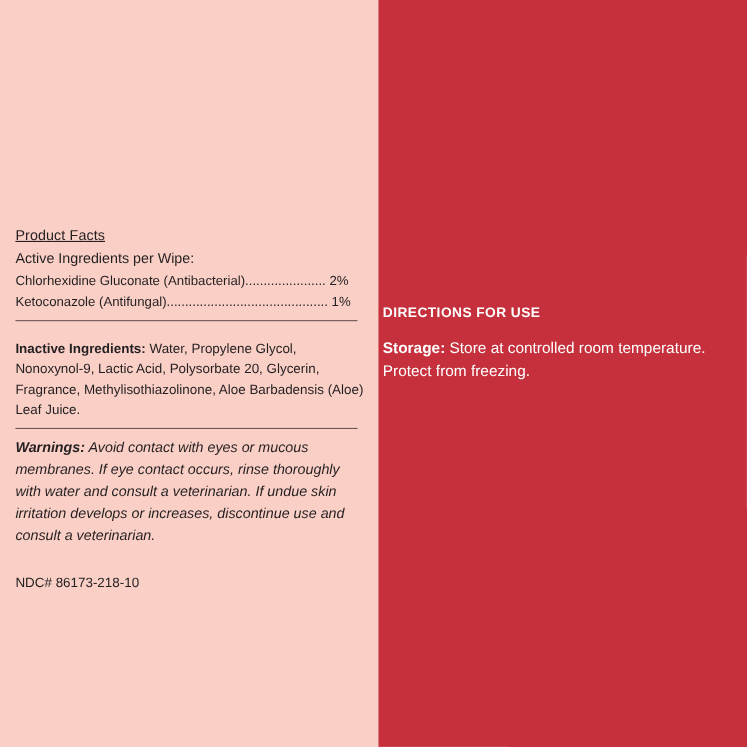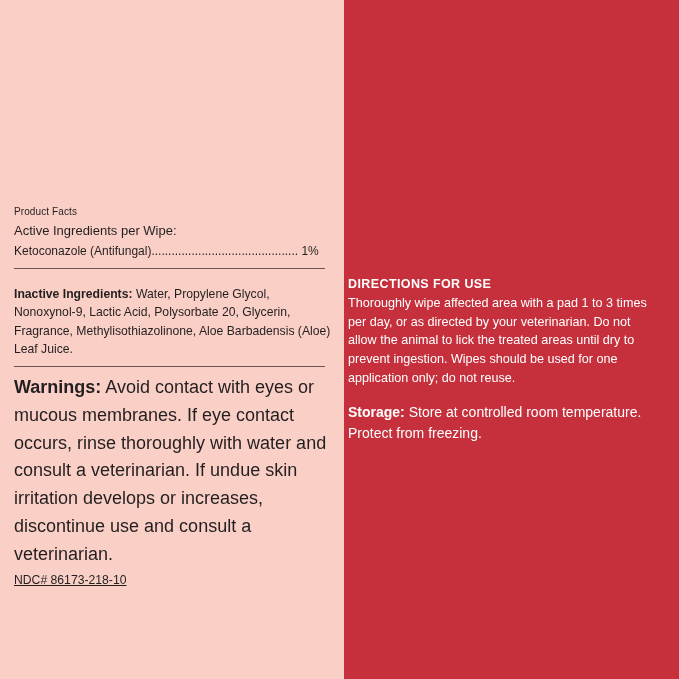--- a/index.html
+++ b/index.html
@@ -36,24 +36,25 @@
 
   
   .left-content {
     position: absolute;
     left: 14px;
     top: 205px;
     width: 318px;
     color: #231f20;
   }
   .product-facts {
-    font-size: 10px;
+    font-size: 13px;
     line-height: 1.45;
     margin-bottom: 1px;
     letter-spacing: 0.1px;
+    text-decoration: underline;
   }
   .active-head {
     font-size: 13px;
     font-weight: normal;
     line-height: 1.5;
     margin-bottom: 2px;
   }
   .ing-line {
     font-size: 12px;
     line-height: 1.55;
@@ -67,30 +68,30 @@
   }
   .inactive-block {
     font-size: 12.2px;
     line-height: 1.52;
     margin-top: 16px;
   }
   .inactive-block b {
     font-weight: bold;
   }
   .warnings-block {
-    font-size: 18px;
+    font-size: 13px;
     line-height: 1.55;
+    font-style: italic;
   }
   .warnings-block b {
     font-weight: bold;
   }
   .ndc {
     font-size: 12.2px;
-    margin-top: 4px;
-    text-decoration: underline;
+    margin-top: 26px;
   }
 
   
   .right-content {
     position: absolute;
     left: 4px;
     top: 277px;
     width: 312px;
     color: #ffffff;
   }
@@ -118,40 +119,40 @@
 
 <div class="page">
 
   <div class="left-panel">
     <div class="left-content">
 
       <div class="product-facts">Product Facts</div>
 
       <div class="active-head">Active Ingredients per Wipe:</div>
 
+      <div class="ing-line">Chlorhexidine Gluconate (Antibacterial)...................... 2%</div>
       <div class="ing-line">Ketoconazole (Antifungal)............................................ 1%</div>
 
       <hr class="rule">
 
       <div class="inactive-block"><b>Inactive Ingredients:</b><span> Water, Propylene Glycol, Nonoxynol-9, Lactic Acid, Polysorbate 20,  Glycerin, Fragrance, Methylisothiazolinone, Aloe Barbadensis (Aloe) Leaf Juice.</span></div>
 
       <hr class="rule">
 
       <div class="warnings-block"><b>Warnings:</b><span>  Avoid contact with eyes or mucous membranes. If eye contact occurs, rinse thoroughly with water and consult a veterinarian. If undue skin irritation develops or increases, discontinue use and consult a veterinarian.</span></div>
 
       <div class="ndc">NDC# 86173-218-10</div>
 
     </div>
   </div>
 
   <div class="right-panel">
     <div class="right-content">
 
       <div class="directions-head">DIRECTIONS FOR USE</div>
 
-      <div class="directions-body">Thoroughly wipe affected area with a pad 1 to 3 times per day, or as directed by your veterinarian. Do not allow the animal to lick the treated areas until dry to prevent ingestion. Wipes should be used for one application only; do not reuse.</div>
 
       <div class="storage-block"><b>Storage:</b><span> Store at controlled room temperature. Protect from freezing.</span></div>
 
     </div>
   </div>
 
 </div>
 
 </body></html>

